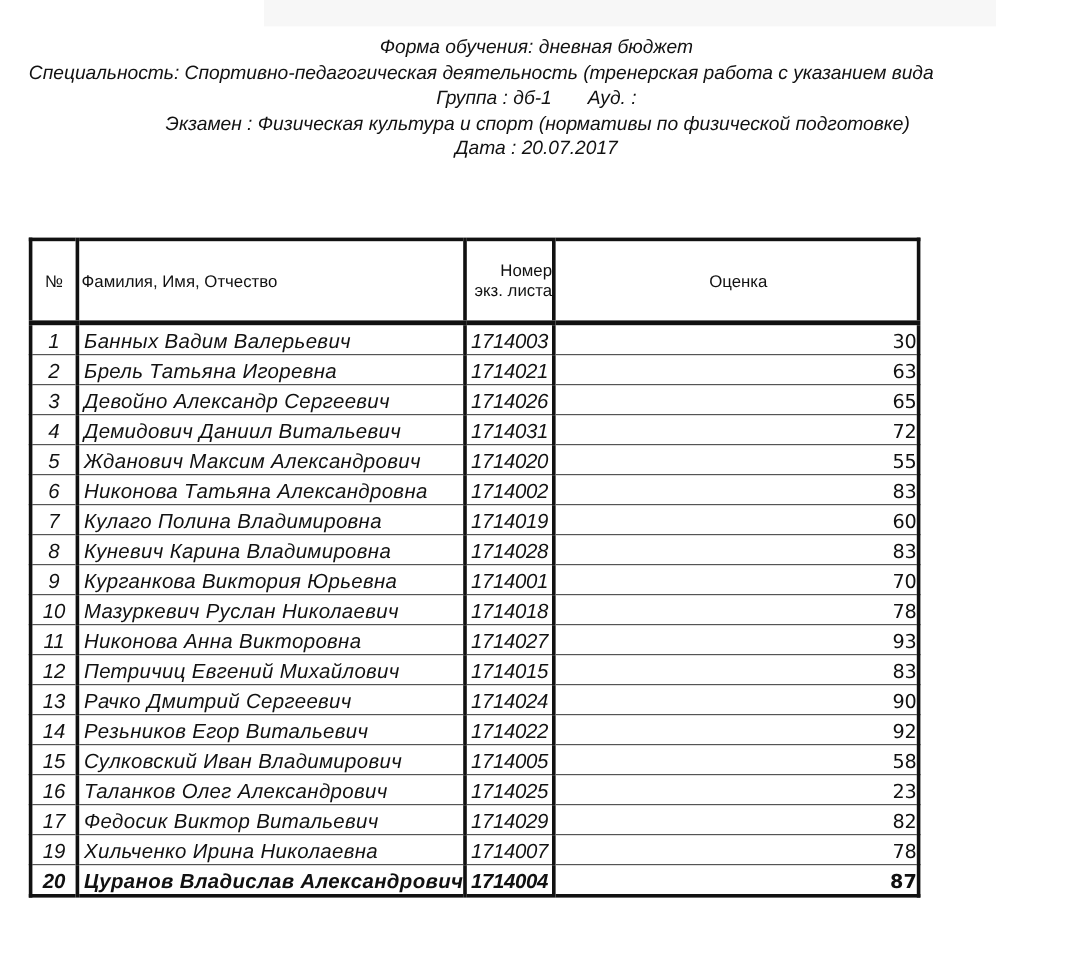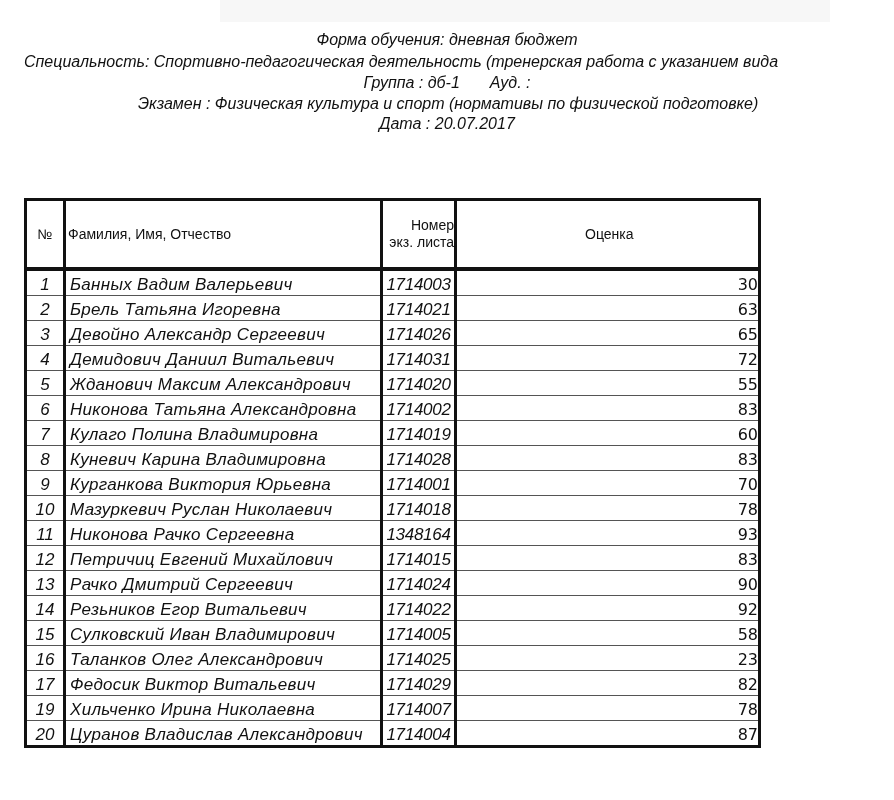--- a/index.html
+++ b/index.html
@@ -14,21 +14,21 @@
   #l4 { top: 94px; left: 138px; width: auto; }
   #l5 { top: 114px; left: 0; width: 894px; }
 
   table.grades { position: absolute; left: 24px; top: 198px; border-collapse: collapse; border: 3px solid #111; font-family: "Liberation Sans", sans-serif; table-layout: fixed; }
   table.grades col.c-no { width: 39px; }
   table.grades col.c-name { width: 317px; }
   table.grades col.c-sheet { width: 74px; }
   table.grades col.c-grade { width: 304px; }
   table.grades th { height: 66px; font-weight: normal; font-size: 14px; border-bottom: 4px solid #111; padding: 0; vertical-align: middle; }
   table.grades td { height: 24px; padding: 0; font-size: 17px; border-bottom: 1px solid #555; vertical-align: bottom; line-height: 21px; }
-  table.grades tr:last-child td { border-bottom: none; }
+  table.grades tr:last-child td { border-bottom: none; font-weight: bold; }
   .bl { border-left: 3px solid #111; }
   .no-cell { text-align: center; font-style: italic; }
   .name-cell { font-style: italic; padding-left: 4px !important; white-space: nowrap; overflow: hidden; letter-spacing: 0.3px; }
   .sheet-cell { font-style: italic; text-align: center; white-space: nowrap; overflow: hidden; letter-spacing: -0.3px; }
   .grade-cell { font-family: "DejaVu Sans", sans-serif; font-size: 16px !important; text-align: right; padding-left: 132px !important; }
   th.th-name { text-align: left; padding-left: 2px !important; }
   th.th-sheet { line-height: 17px; text-align: right; padding-right: 1px; }
   th.th-grade { text-align: left; padding-left: 128px !important; }
 </style>
 </head>
@@ -113,22 +113,22 @@
         <td class="bl grade-cell">70</td>
       </tr>
       <tr>
         <td class="no-cell">10</td>
         <td class="bl name-cell">Мазуркевич Руслан Николаевич</td>
         <td class="bl sheet-cell">1714018</td>
         <td class="bl grade-cell">78</td>
       </tr>
       <tr>
         <td class="no-cell">11</td>
-        <td class="bl name-cell">Никонова Рачко Сергеевна</td>
-        <td class="bl sheet-cell">1348164</td>
+        <td class="bl name-cell">Никонова Анна Викторовна</td>
+        <td class="bl sheet-cell">1714027</td>
         <td class="bl grade-cell">93</td>
       </tr>
       <tr>
         <td class="no-cell">12</td>
         <td class="bl name-cell">Петричиц Евгений Михайлович</td>
         <td class="bl sheet-cell">1714015</td>
         <td class="bl grade-cell">83</td>
       </tr>
       <tr>
         <td class="no-cell">13</td>

